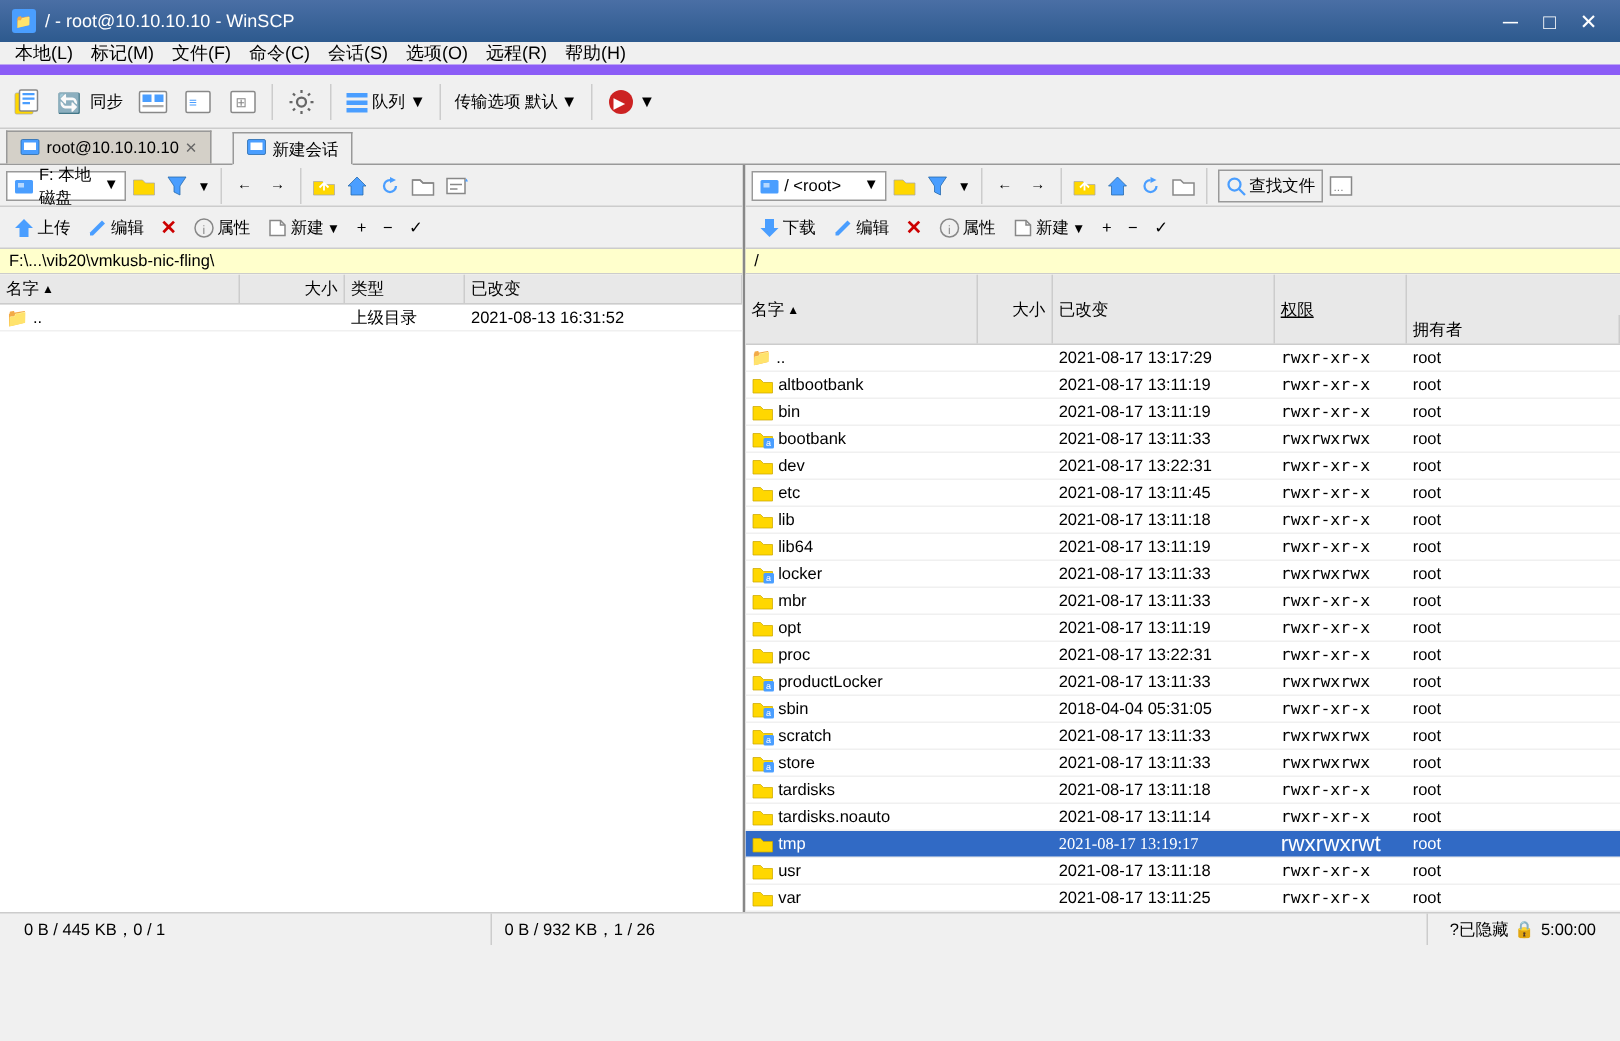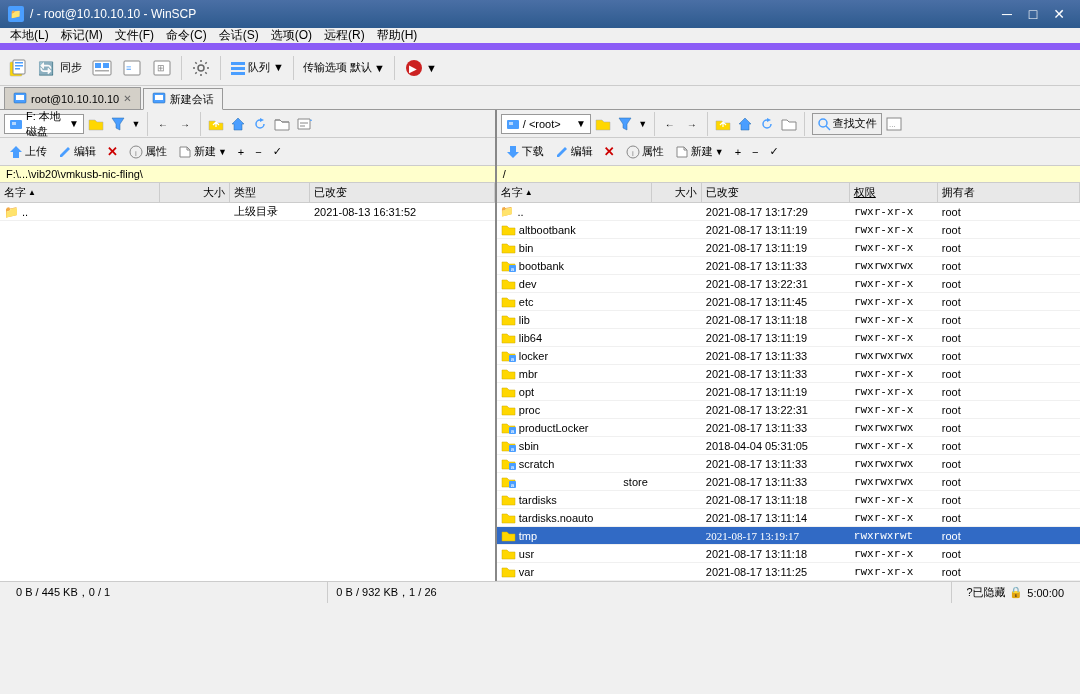--- a/index.html
+++ b/index.html
@@ -16,21 +16,21 @@
     .menu-bar { background: #f0f0f0; border-bottom: 7px solid #8b5cf6; height: 22px; display: flex; align-items: center; padding: 0 4px; }
     .menu-item { padding: 2px 6px; cursor: pointer; font-size: 12px; white-space: nowrap; }
 
     
     .toolbar { background: #f0f0f0; border-bottom: 1px solid #ccc; height: 36px; display: flex; align-items: center; padding: 2px 4px; gap: 2px; }
     .tb-btn { height: 28px; min-width: 28px; display: flex; align-items: center; justify-content: center; cursor: pointer; border: 1px solid transparent; padding: 0 3px; gap: 2px; font-size: 11px; }
     .tb-separator { width: 1px; height: 24px; background: #ccc; margin: 0 3px; }
 
     
     .tabs-bar { background: #f0f0f0; border-bottom: 1px solid #999; height: 24px; display: flex; align-items: flex-end; padding: 0 4px; }
-    .tab { height: 22px; display: flex; align-items: center; padding: 0 8px; border: 1px solid #999; border-bottom: none; background: #d4d0c8; cursor: pointer; font-size: 11px; gap: 4px; margin-right: 2px; }
+    .tab { height: 22px; display: flex; align-items: center; padding: 0 8px; border: 1px solid #999; border-bottom: none; background: #d4d0c8; cursor: pointer; font-size: 11px; gap: 4px; margin-right: 14px; }
     .tab.active { background: #f0f0f0; border-bottom: 1px solid #f0f0f0; position: relative; top: 1px; }
     .tab-close { font-size: 10px; cursor: pointer; color: #666; }
     
     .panel { flex: 1; display: flex; flex-direction: column; border-right: 1px solid #ccc; }
     .panel:last-child { border-right: none; }
     
     .addr-bar { height: 28px; display: flex; align-items: center; padding: 2px 4px; background: #f0f0f0; border-bottom: 1px solid #ccc; gap: 2px; }
     .addr-btn { height: 20px; width: 20px; display: flex; align-items: center; justify-content: center; cursor: pointer; border: 1px solid transparent; font-size: 10px; }
     
     .action-bar { height: 28px; display: flex; align-items: center; padding: 2px 4px; background: #f0f0f0; border-bottom: 1px solid #ccc; gap: 1px; }
@@ -430,21 +430,21 @@
         </div>
         <div class="col-header" style="width:50px; justify-content:flex-end;">
             <span>大小</span>
           </div>
         <div class="col-header" style="width:148px;">
             <span>已改变</span>
           </div>
         <div class="col-header" style="width:88px;text-decoration:underline;">
             <span>权限</span>
           </div>
-        <div class="col-header" style="flex:1;">
+        <div class="col-header" style="flex:1;margin-top:27px;">
             <span>拥有者</span>
           </div>
       </div>
 
       <div id="remote-rows">
           <div class="file-row">
     <div class="file-cell" style="width:155px;">
       <span style="font-size:11px;">📁</span>
       <span>..</span>
     </div>
@@ -630,21 +630,21 @@
                 <span style="position:absolute;bottom:0;right:0;width:7px;height:7px;background:#4a9eff;border-radius:1px;font-size:6px;color:white;display:flex;align-items:center;justify-content:center;z-index:1;">a</span>
               </span>
       <span>scratch</span>
     </div>
     <div class="file-cell" style="width:50px; justify-content:flex-end;"></div>
     <div class="file-cell" style="width:148px;">2021-08-17  13:11:33</div>
     <div class="file-cell" style="width:88px; font-family: monospace; font-size:11px;">rwxrwxrwx</div>
     <div class="file-cell" style="flex:1;">root</div>
   </div>
           <div class="file-row">
-    <div class="file-cell" style="width:155px;justify-content:space-between;">
+    <div class="file-cell" style="width:155px;">
       <span style="position:relative;display:inline-block;width:15px;height:13px;">
                 <svg width="15" height="13" viewBox="0 0 15 13" style="position:absolute;top:0;left:0;">
                   <path d="M1 3h5l2 2h6v7H1z" fill="#ffd700" stroke="#cca800" stroke-width="0.5"></path>
                 </svg>
                 <span style="position:absolute;bottom:0;right:0;width:7px;height:7px;background:#4a9eff;border-radius:1px;font-size:6px;color:white;display:flex;align-items:center;justify-content:center;z-index:1;">a</span>
               </span>
       <span>store</span>
     </div>
     <div class="file-cell" style="width:50px; justify-content:flex-end;"></div>
     <div class="file-cell" style="width:148px;">2021-08-17  13:11:33</div>
@@ -677,21 +677,21 @@
   </div>
           <div class="file-row selected">
     <div class="file-cell" style="width:155px;">
       <svg width="15" height="13" viewBox="0 0 15 13">
                 <path d="M1 3h5l2 2h6v7H1z" fill="#ffd700" stroke="#cca800" stroke-width="0.5"></path>
               </svg>
       <span>tmp</span>
     </div>
     <div class="file-cell" style="width:50px; justify-content:flex-end;"></div>
     <div class="file-cell" style="width:148px;font-family:Liberation Serif, serif;">2021-08-17  13:19:17</div>
-    <div class="file-cell" style="width:88px; font-family: Liberation Mono, monospace; font-size:11px;">rwxrwxrwt</div>
+    <div class="file-cell" style="width:88px; font-family: Liberation Sans, sans-serif; font-size:15px;">rwxrwxrwt</div>
     <div class="file-cell" style="flex:1;">root</div>
   </div>
           <div class="file-row">
     <div class="file-cell" style="width:155px;">
       <svg width="15" height="13" viewBox="0 0 15 13">
                 <path d="M1 3h5l2 2h6v7H1z" fill="#ffd700" stroke="#cca800" stroke-width="0.5"></path>
               </svg>
       <span>usr</span>
     </div>
     <div class="file-cell" style="width:50px; justify-content:flex-end;"></div>

